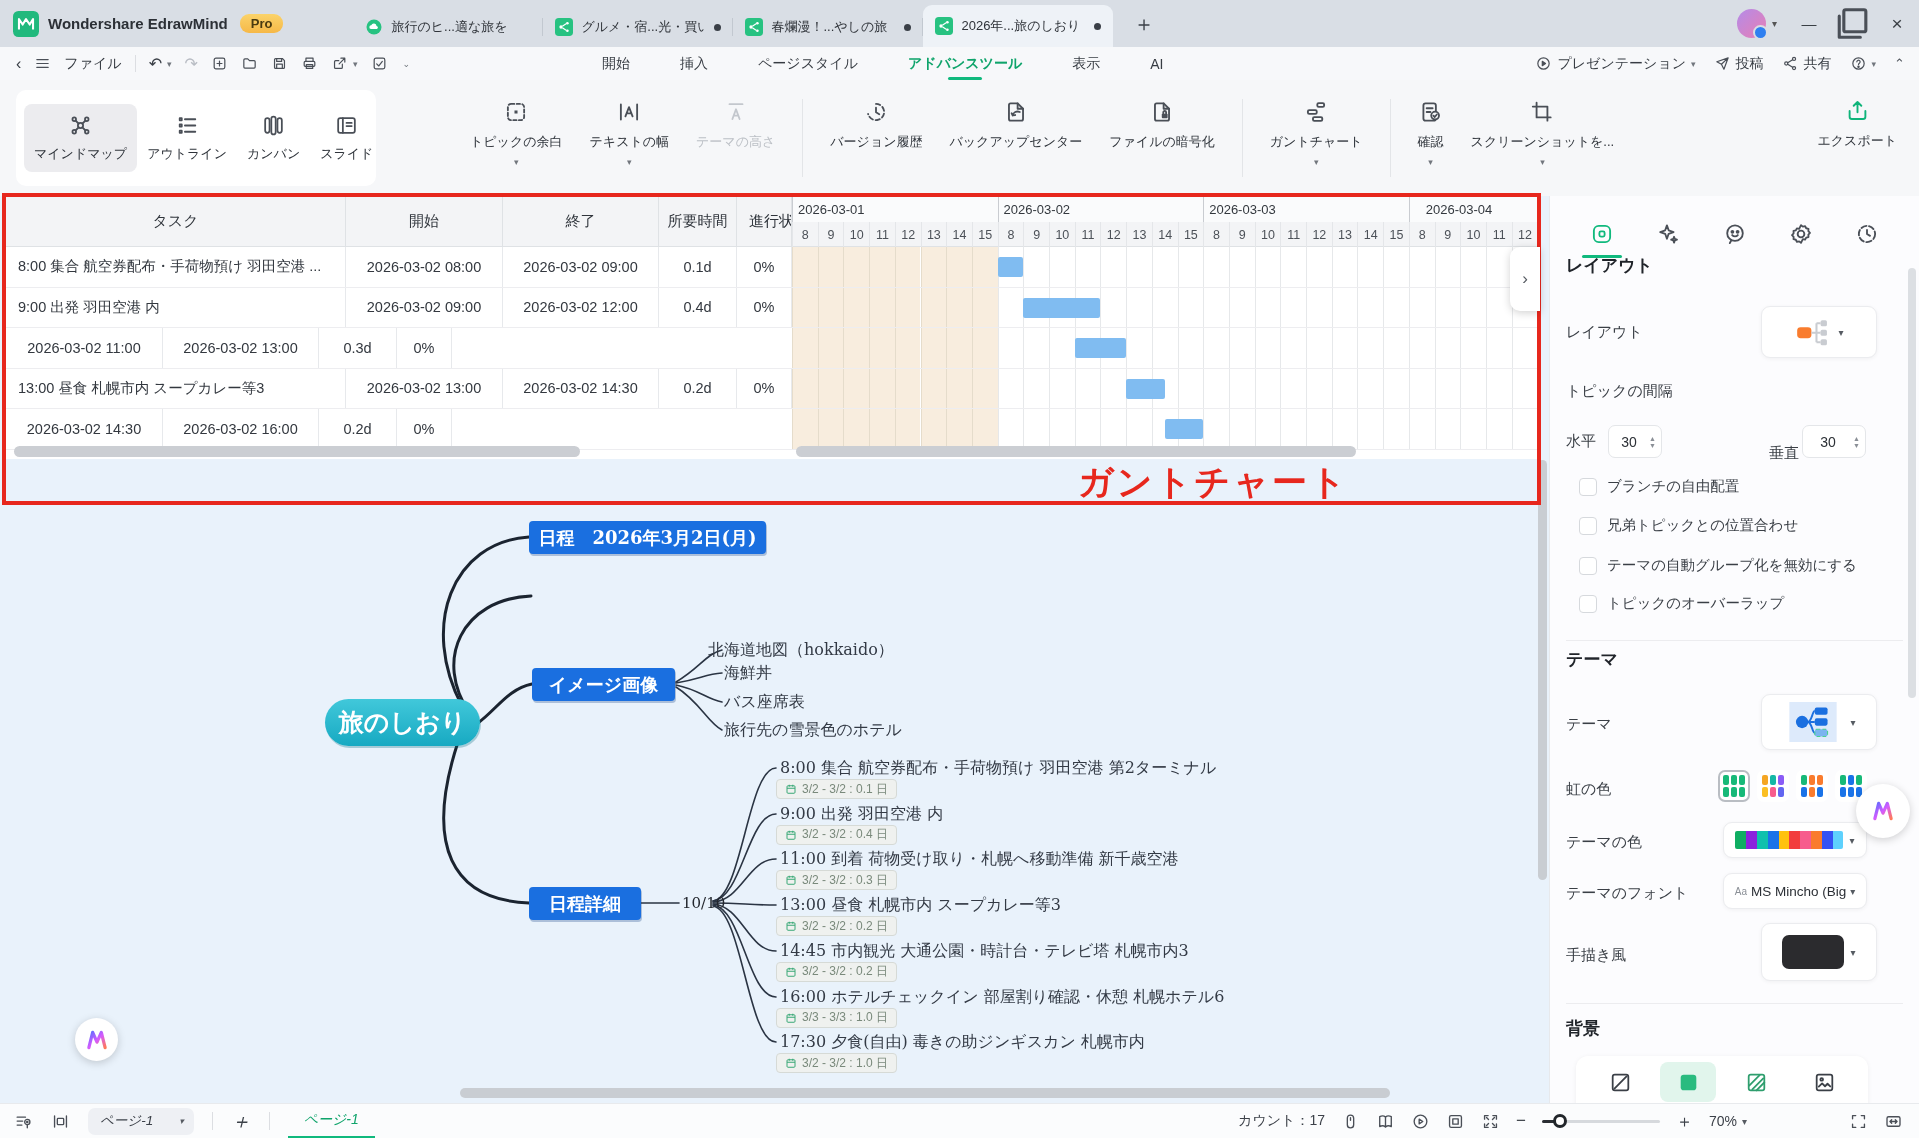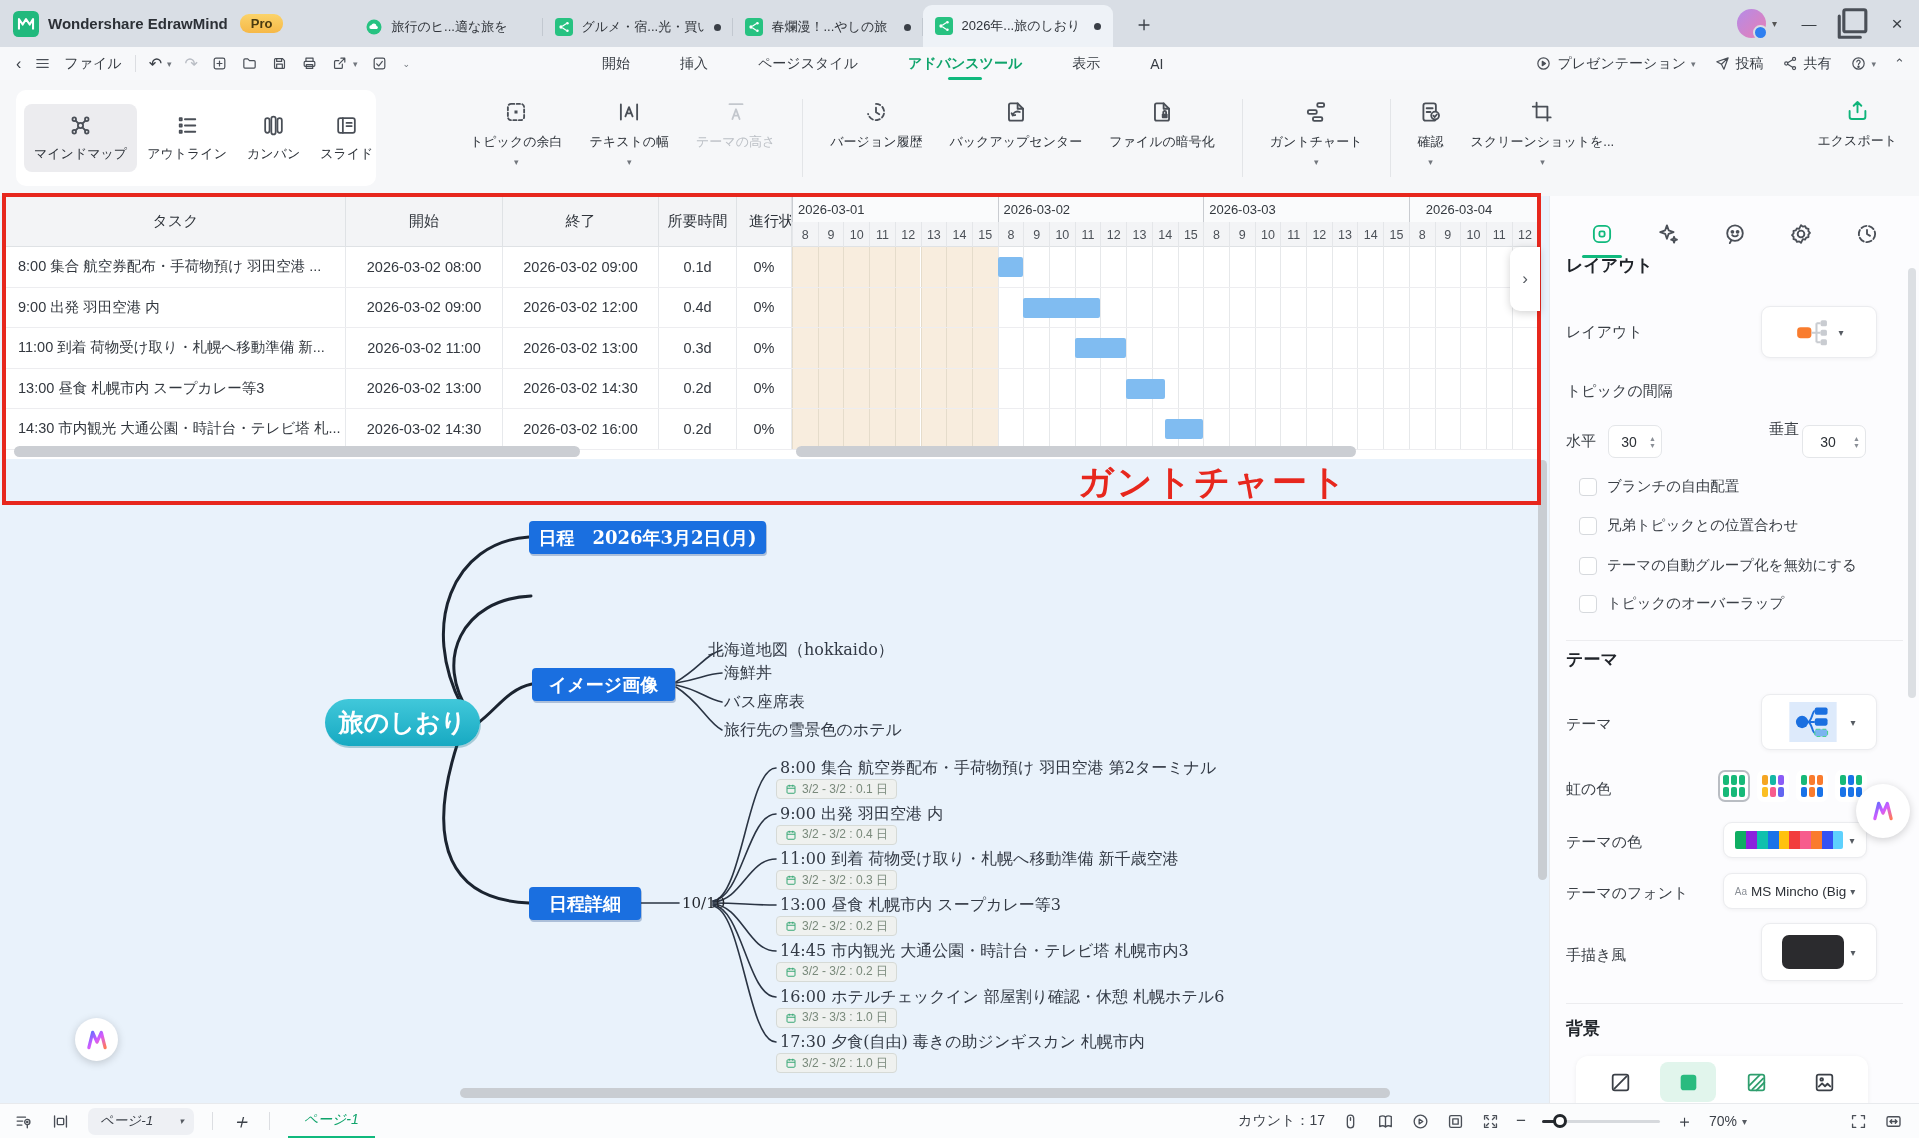--- a/index.html
+++ b/index.html
@@ -605,35 +605,33 @@
               <div class="gtd" style="width: 55px; flex: 0 0 auto;">0%</div>
             </div>
             <div class="gtr">
               <div class="gtd left" style="width: 340px; flex: 0 0 auto;">9:00 出発 羽田空港 内</div>
               <div class="gtd" style="width: 157px; flex: 0 0 auto;">2026-03-02 09:00</div>
               <div class="gtd" style="width: 156px; flex: 0 0 auto;">2026-03-02 12:00</div>
               <div class="gtd" style="width: 78px; flex: 0 0 auto;">0.4d</div>
               <div class="gtd" style="width: 55px; flex: 0 0 auto;">0%</div>
             </div>
             <div class="gtr">
-              <div class="gtd left" style="width: 340px; flex: 0 0 auto;">11:00 到着 荷物受け取り・札幌へ移動準備 新...</div>
               <div class="gtd" style="width: 157px; flex: 0 0 auto;">2026-03-02 11:00</div>
               <div class="gtd" style="width: 156px; flex: 0 0 auto;">2026-03-02 13:00</div>
               <div class="gtd" style="width: 78px; flex: 0 0 auto;">0.3d</div>
               <div class="gtd" style="width: 55px; flex: 0 0 auto;">0%</div>
             </div>
             <div class="gtr">
               <div class="gtd left" style="width: 340px; flex: 0 0 auto;">13:00 昼食 札幌市内 スープカレー等3</div>
               <div class="gtd" style="width: 157px; flex: 0 0 auto;">2026-03-02 13:00</div>
               <div class="gtd" style="width: 156px; flex: 0 0 auto;">2026-03-02 14:30</div>
               <div class="gtd" style="width: 78px; flex: 0 0 auto;">0.2d</div>
               <div class="gtd" style="width: 55px; flex: 0 0 auto;">0%</div>
             </div>
             <div class="gtr">
-              <div class="gtd left" style="width: 340px; flex: 0 0 auto;">14:30 市内観光 大通公園・時計台・テレビ塔 札...</div>
               <div class="gtd" style="width: 157px; flex: 0 0 auto;">2026-03-02 14:30</div>
               <div class="gtd" style="width: 156px; flex: 0 0 auto;">2026-03-02 16:00</div>
               <div class="gtd" style="width: 78px; flex: 0 0 auto;">0.2d</div>
               <div class="gtd" style="width: 55px; flex: 0 0 auto;">0%</div>
             </div>
           </div>
       </div>
       <div class="gtimeline" id="gtimeline">
           <div class="tl-daterow">
             <div class="tl-date" style="left: 0px; width: 205.6px;">2026-03-01</div>
@@ -889,21 +887,21 @@
     </div>
     <div class="sb-label" style="top:186px;">トピックの間隔</div>
     <div class="sb-label" style="top:236px;">水平</div>
     <div class="spin" style="left:58px;top:229px;">
       <span class="v">30</span>
         <span class="arr">
           <span>▲</span>
           <span>▼</span>
         </span>
     </div>
-    <div class="sb-label" style="left:219px;top:224px;">垂直</div>
+    <div class="sb-label" style="left:219px;top:248px;">垂直</div>
     <div class="spin" style="left:252px;top:229px;width:64px;">
       <span class="v">30</span>
         <span class="arr">
           <span>▲</span>
           <span>▼</span>
         </span>
     </div>
     <div id="sb-checkboxes">
         <div class="cbrow" style="top: 281px;">
           <span class="cbox"></span>

